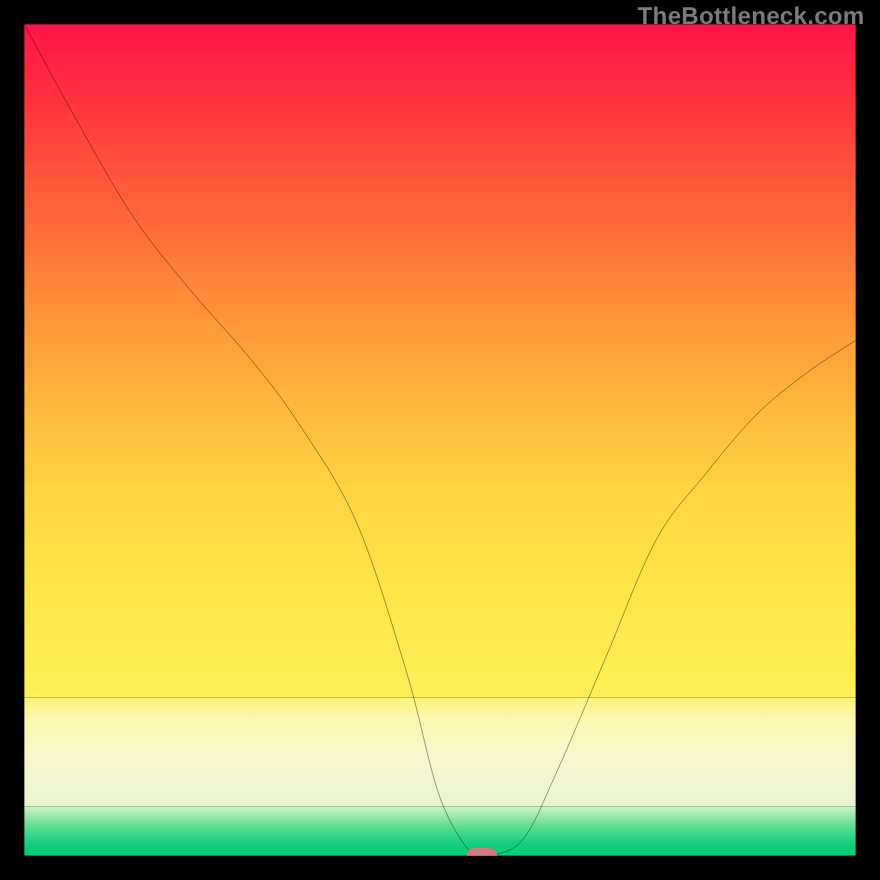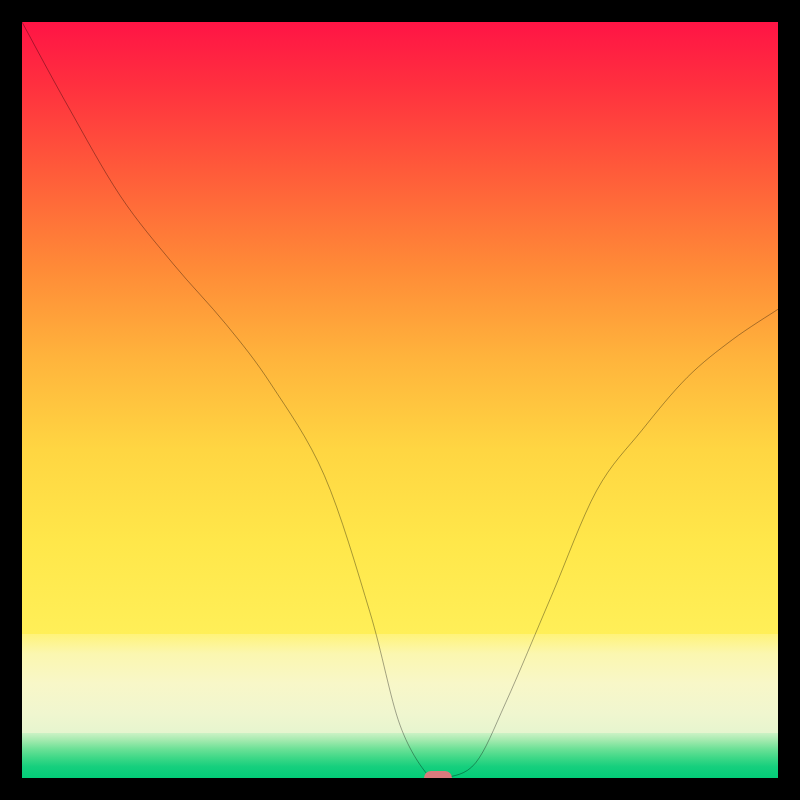--- a/index.html
+++ b/index.html
@@ -91,20 +91,21 @@
     border-radius: 8px;
     background: #d97a7d;
     z-index: 25;
     transform: translate(-50%, -50%);
   }
 </style>
 </head>
 <body>
 
 <div class="frame">
+  <div class="watermark">TheBottleneck.com</div>
 
   <div class="plot">
     <div class="bg-main"></div>
     <div class="bg-cream"></div>
     <div class="bg-green"></div>
 
     <svg class="curve" viewBox="0 0 100 100" preserveAspectRatio="none">
       <path id="curve-path" fill="none" stroke="#000000" stroke-width="0.35" vector-effect="non-scaling-stroke" d="M 0 0 C 1 1.8333333333333333, 3.8333333333333335 7.166666666666666, 6 11 C 8.166666666666666 14.833333333333334, 10.666666666666666 19.5, 13 23 C 15.333333333333334 26.5, 17.666666666666668 29.166666666666668, 20 32 C 22.333333333333332 34.833333333333336, 24.833333333333332 37.333333333333336, 27 40 C 29.166666666666668 42.666666666666664, 30.833333333333332 44.666666666666664, 33 48 C 35.166666666666664 51.333333333333336, 37.833333333333336 55, 40 60 C 42.166666666666664 65, 44.333333333333336 72.5, 46 78 C 47.666666666666664 83.5, 48.666666666666664 89.33333333333333, 50 93 C 51.333333333333336 96.66666666666667, 53 98.83333333333333, 54 100 C 55 101.16666666666667, 55.00000000000001 100.33333333333333, 56.00000000000001 100 C 57.00000000000001 99.66666666666667, 58.66666666666667 99.66666666666667, 60 98 C 61.33333333333333 96.33333333333333, 62.333333333333336 93.66666666666667, 64 90 C 65.66666666666667 86.33333333333333, 68 80.66666666666667, 70 76 C 72 71.33333333333333, 74 65.66666666666667, 76 62 C 78 58.333333333333336, 80 56.5, 82 54 C 84 51.5, 86 49, 88 47 C 90 45, 92 43.50000000000001, 94 42.00000000000001 C 96 40.50000000000001, 99 38.66666666666667, 100 38"></path>
     </svg>
 

